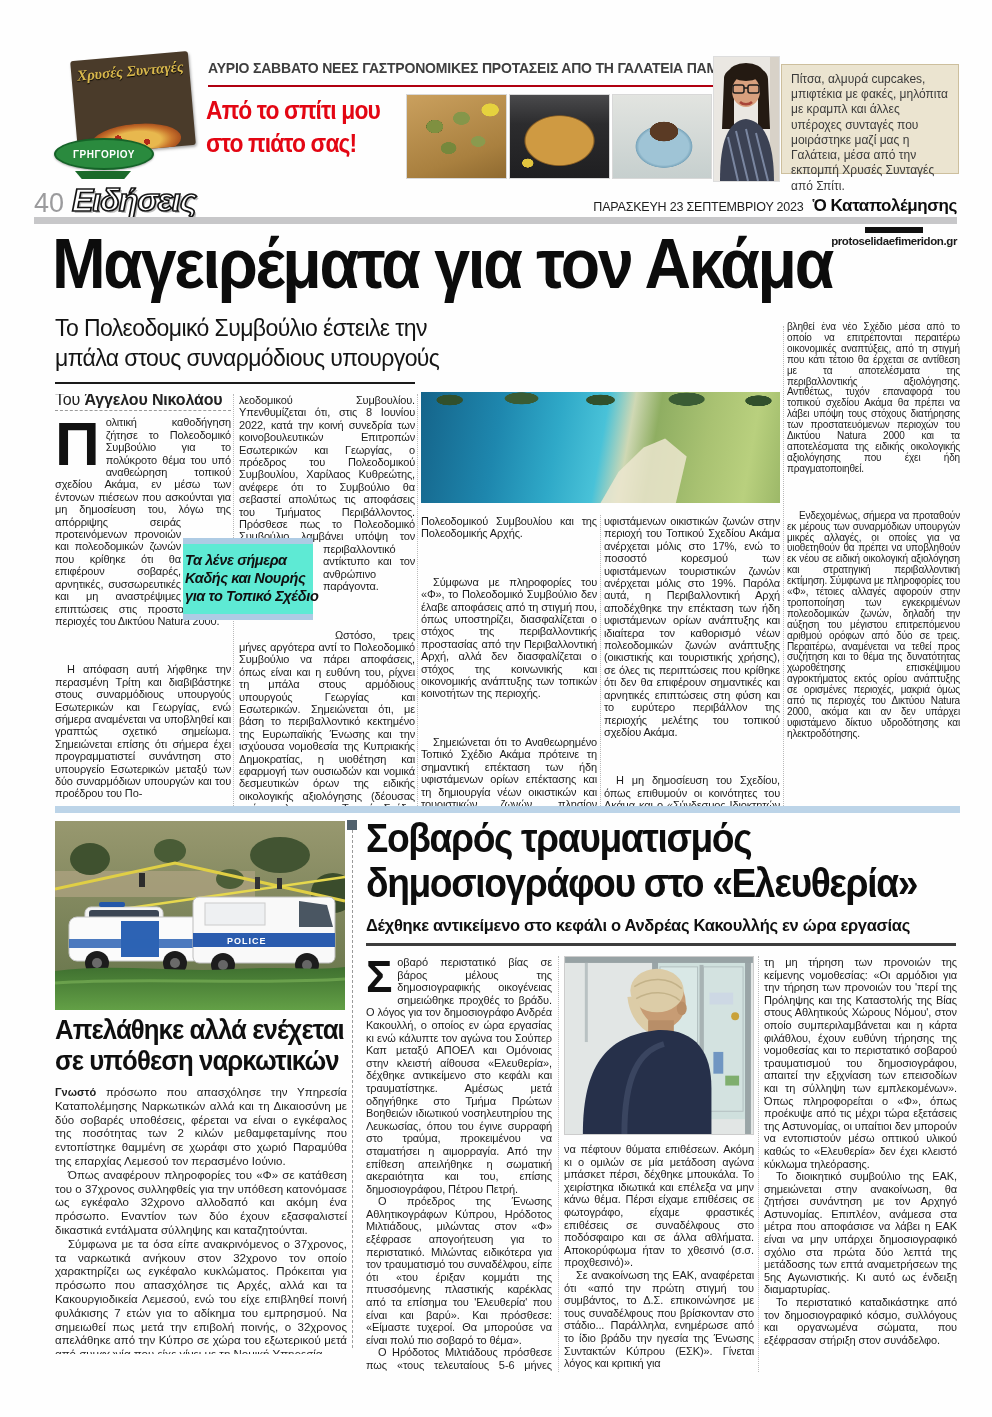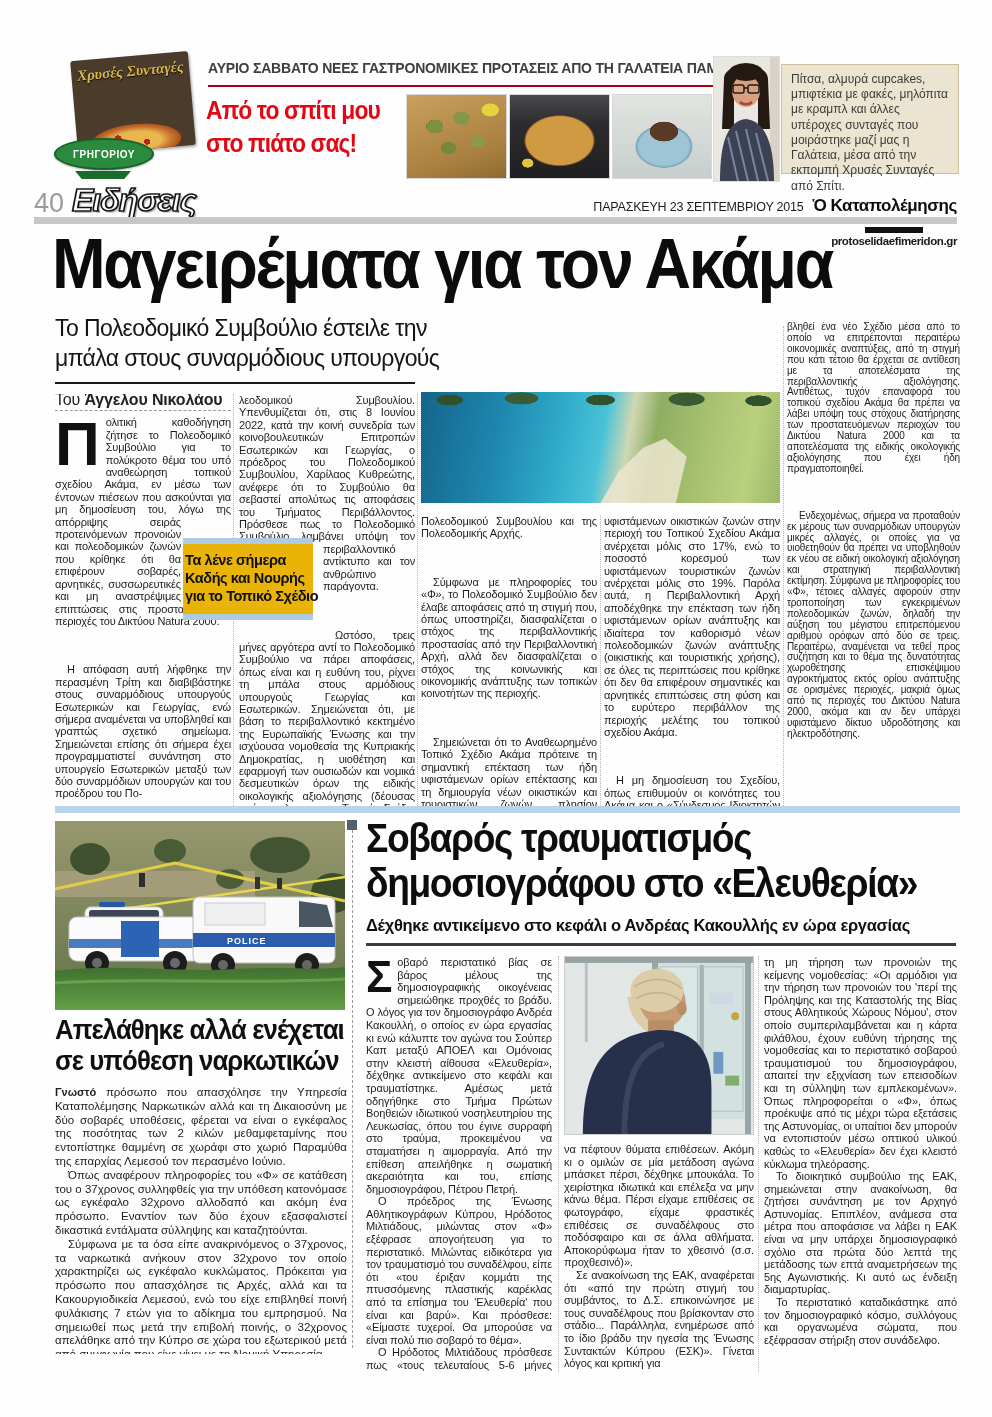--- a/index.html
+++ b/index.html
@@ -89,21 +89,21 @@
     background:linear-gradient(100deg,#15648a 0%,#1e87ae 22%,#2fa9c8 38%,#49c2d8 50%,
       #cfd8b4 57%,#8fae62 64%,#a9c272 78%,#b9d07e 90%,#9cb868 100%);}
   .ak-trees{position:absolute;top:0;left:0;right:0;height:16px;background:
       radial-gradient(22px 9px at 8% 50%,#31502c 58%,transparent 62%),
       radial-gradient(28px 10px at 28% 40%,#3a5c34 58%,transparent 62%),
       radial-gradient(24px 9px at 50% 50%,#31502c 58%,transparent 62%),
       radial-gradient(30px 11px at 74% 45%,#3a5c34 58%,transparent 62%),
       radial-gradient(22px 9px at 94% 55%,#31502c 58%,transparent 62%);}
   .ak-shore{position:absolute;inset:0;opacity:.85;background:#ece6cf;
     clip-path:polygon(50% 100%,55% 72%,62% 50%,68% 42%,74% 58%,71% 100%);}
-  .pullquote{left:183px;top:538px;width:130px;background:#eab308;z-index:3;}
+  .pullquote{left:183px;top:538px;width:130px;background:#5eead4;z-index:3;font-style:italic;}
   .pq-bar{height:6px;background:#aecbe4;}
   .pq-text{padding:8px 2px;font-size:14.5px;font-weight:700;line-height:1.24;color:#101010;
     letter-spacing:-.4px;}
   .pq-text span{display:block;white-space:nowrap;}
   .blue-rule{left:55px;top:806px;width:905px;height:7px;background:#bcd4e8;}
 
   
   .police{left:55px;top:821px;width:339px;height:189px;}
   .drugs-headline{left:55px;top:1014px;font-size:28px;font-weight:800;color:#0f0f0f;
     line-height:1.12;letter-spacing:-1px;transform:scaleX(.92);transform-origin:left top;}
@@ -163,21 +163,21 @@
       <path d="M26,45 C29,48 35,48 38,45" stroke="#a84438" stroke-width="2.5" fill="none"></path>
       <path d="M6,124 C6,84 14,64 32,62 C50,64 60,84 60,124 Z" fill="#3c4254"></path>
       <path d="M14,80 L24,124 M22,74 L34,124 M32,72 L44,124 M42,76 L54,124" stroke="#7a86a0" stroke-width="2"></path>
     </svg>
   </div>
   <div class="abs sidenote">Πίτσα, αλμυρά cupcakes, μπιφτέκια με φακές, μηλόπιτα με κραμπλ και άλλες υπέροχες συνταγές που μοιράστηκε μαζί μας η Γαλάτεια, μέσα από την εκπομπή Χρυσές Συνταγές από Σπίτι.</div>
 
   <div class="abs pageno">40</div>
   <div class="abs sectionlogo">Ειδήσεις</div>
   <div class="abs dateline">
-    <span class="date">ΠΑΡΑΣΚΕΥΗ 23 ΣΕΠΤΕΜΒΡΙΟΥ 2015</span>
+    <span class="date">ΠΑΡΑΣΚΕΥΗ 23 ΣΕΠΤΕΜΒΡΙΟΥ 2023</span>
     <span class="npname">Ὁ Καταπολέμησης</span>
   </div>
   <div class="abs header-rule"></div>
   <div class="abs watermark">
     <div class="wm-bar"></div>
     <div class="wm-text">protoselidaefimeridon.gr</div>
   </div>
 
   <div class="abs headline">Μαγειρέματα για τον Ακάμα</div>
   <div class="abs subhead">

